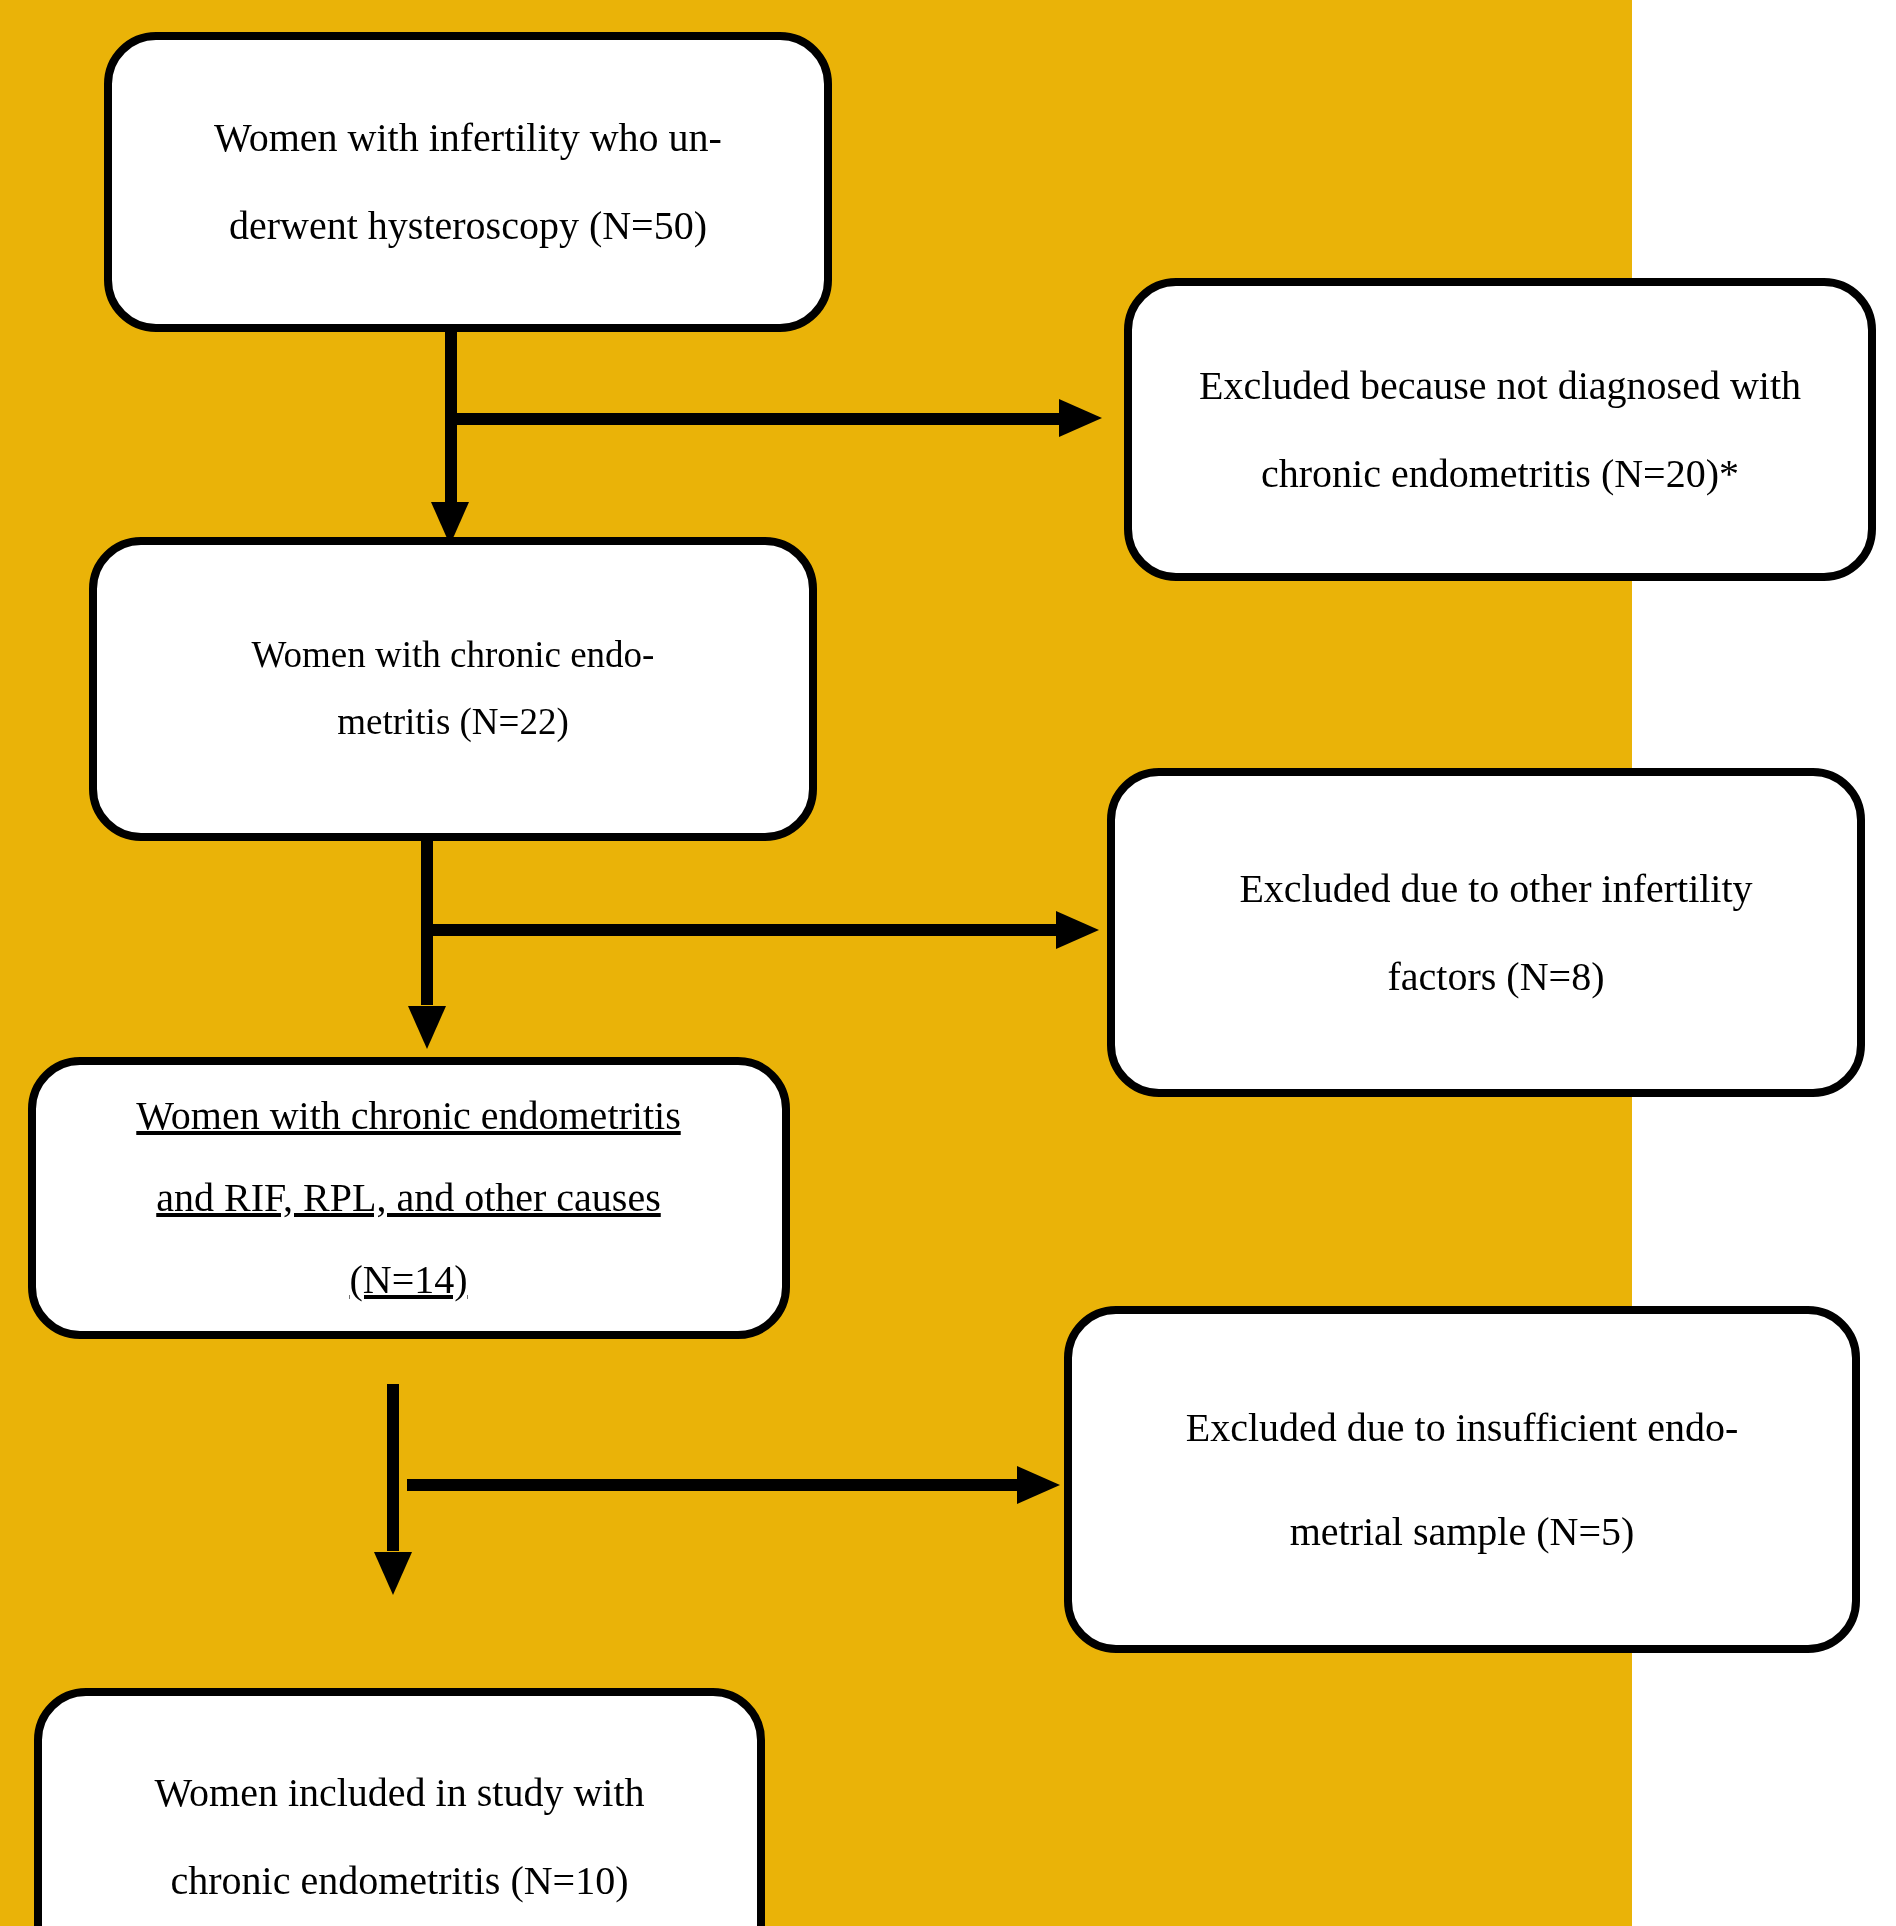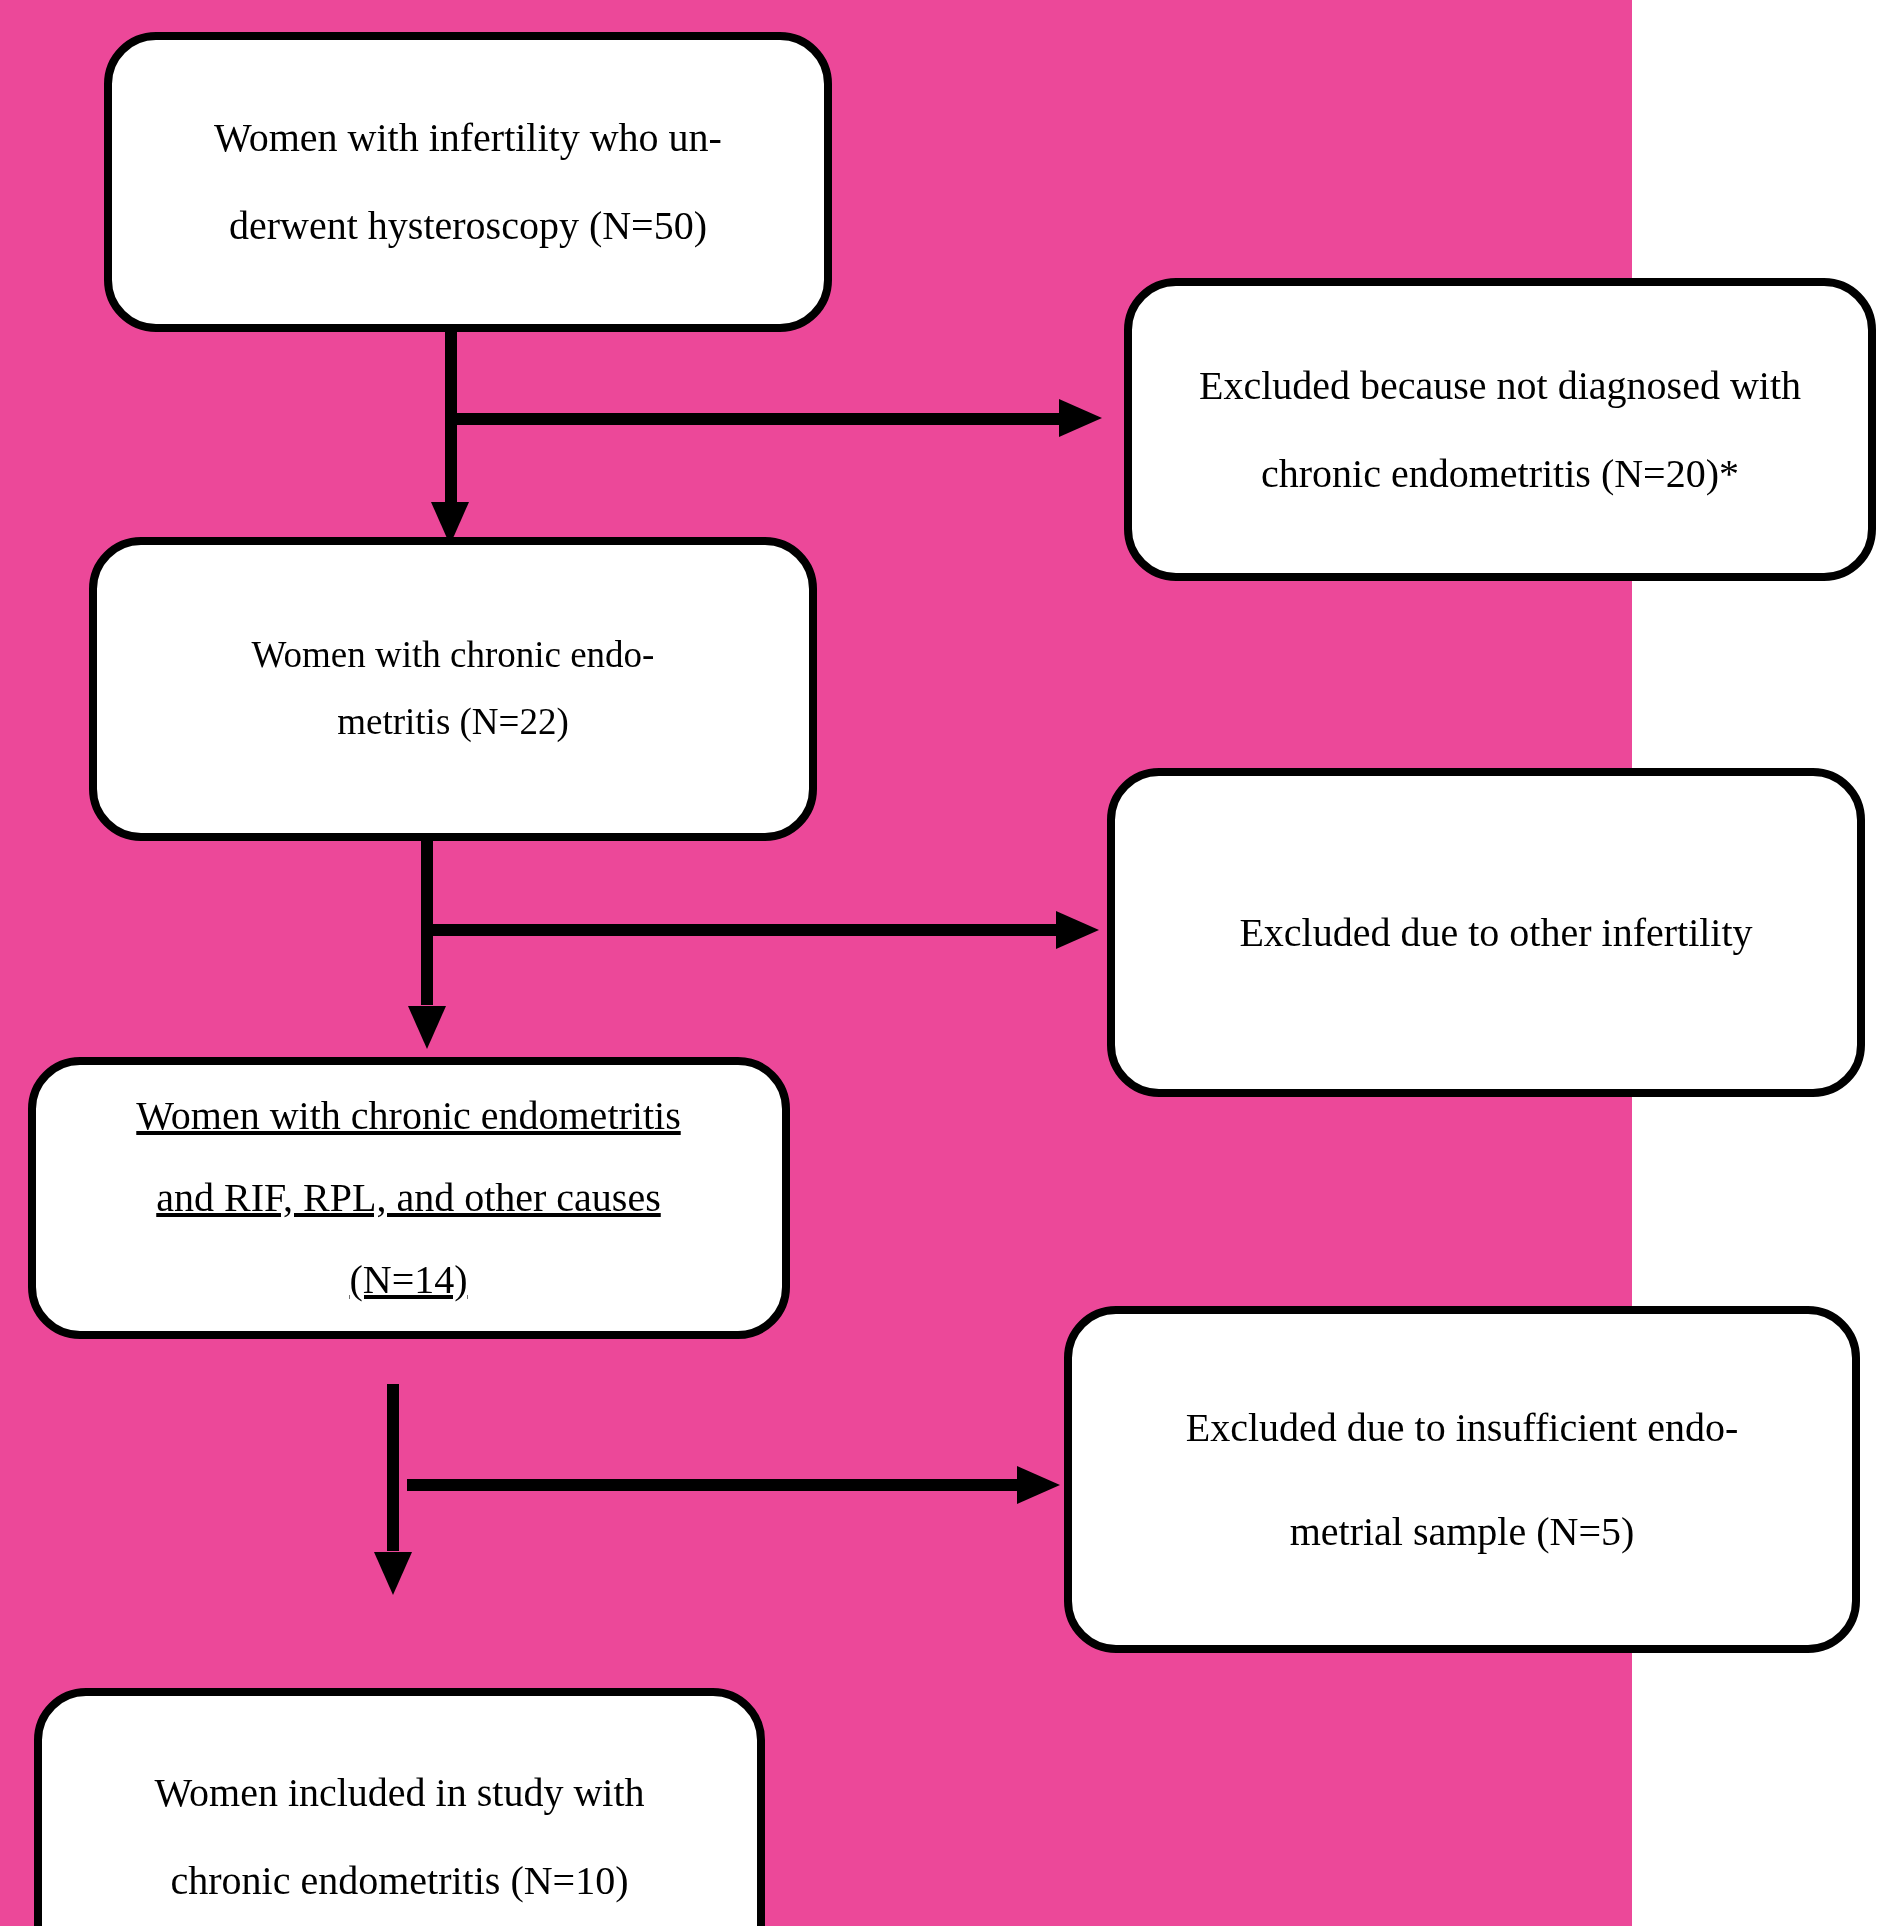--- a/index.html
+++ b/index.html
@@ -4,21 +4,21 @@
 <style>
   html, body {
     margin: 0;
     padding: 0;
     background: #ffffff;
   }
   .figure {
     position: relative;
     width: 1632px;
     height: 1926px;
-    background: #ec4899;
+    background: #eab308;
     font-family: "Liberation Serif", "DejaVu Serif", serif;
     color: #000000;
   }
   .node {
     position: absolute;
     box-sizing: border-box;
     border: 8.6px solid #000000;
     border-radius: 52px;
     background: #ffffff;
     display: flex;
@@ -104,20 +104,21 @@
     <div class="line">chronic endometritis (N=20)*</div>
   </div>
 
   <div class="node big" id="node-l2">
     <div class="line">Women with chronic endo-</div>
     <div class="line">metritis (N=22)</div>
   </div>
 
   <div class="node" id="node-r2">
     <div class="line">Excluded due to other infertility</div>
+    <div class="line">factors (N=8)</div>
   </div>
 
   <div class="node tight" id="node-l3">
     <div class="line">Women with chronic endometritis</div>
     <div class="line">and RIF, RPL, and other causes</div>
     <div class="line">(N=14)</div>
   </div>
 
   <div class="node" id="node-r3">
     <div class="line">Excluded due to insufficient endo-</div>

